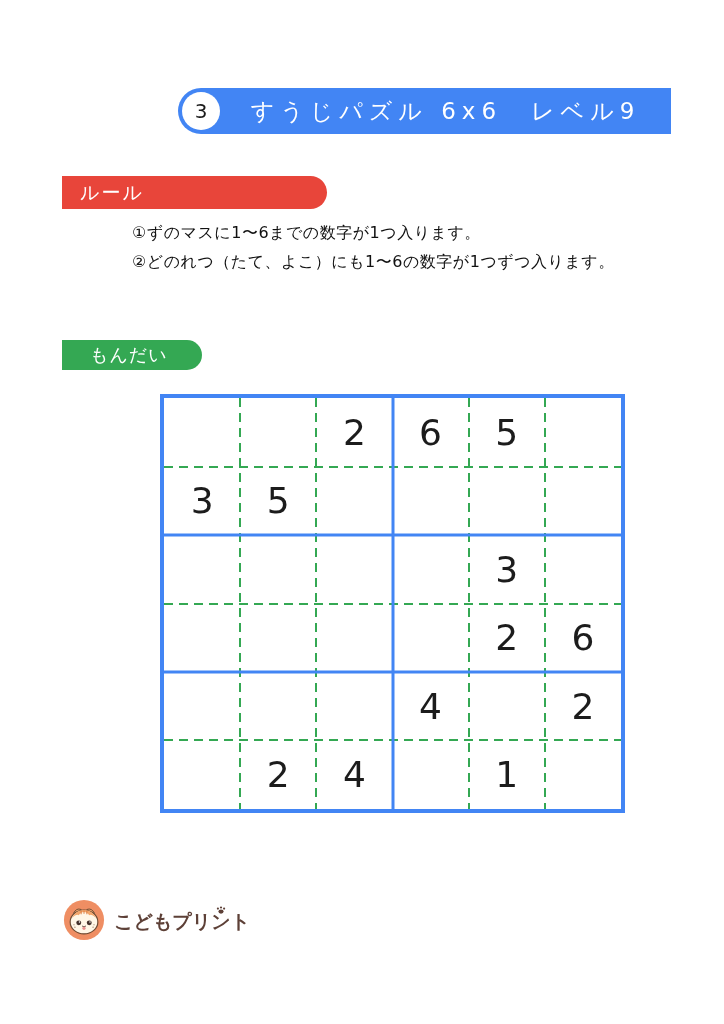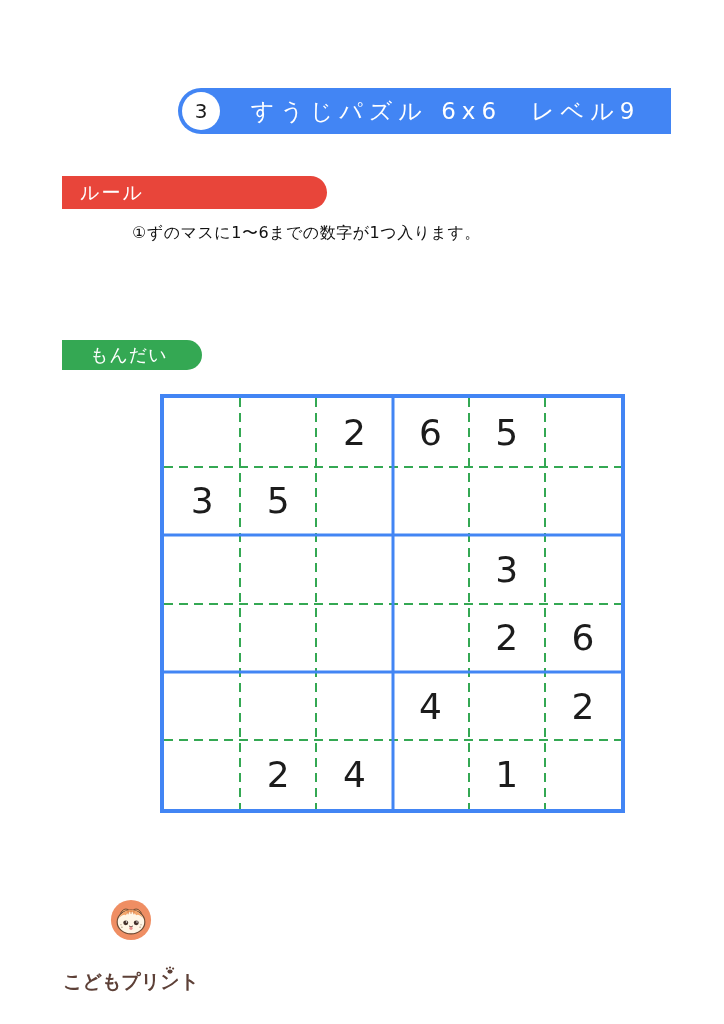--- a/index.html
+++ b/index.html
@@ -94,21 +94,21 @@
     grid-template-rows: repeat(6, 1fr);
   }
   .cell {
     display: flex; align-items: center; justify-content: center;
     font-size: 36px; color: #1c1c1c;
   }
 
   
   .footer {
     position: absolute; left: 63px; top: 899px;
-    display: flex; align-items: center; gap: 24px; flex-direction: column;
+    display: flex; align-items: center; gap: 9px;
   }
   .brand-wrap { position: relative; }
   .brand-text {
     color: #5d4037; font-size: 19px; font-weight: bold;
     letter-spacing: 0px; white-space: nowrap;
   }
   .paw {
     position: absolute; top: -4px; right: 24px;
     width: 10px; height: 10px;
   }
@@ -124,20 +124,21 @@
     </div>
     <div class="header-title">すうじパズル 6x6　レベル9</div>
   </div>
 
   <div class="section-banner rules-banner">
     <span>ルール</span>
   </div>
 
   <div class="rules-text">
     <p>①ずのマスに1〜6までの数字が1つ入ります。</p>
+    <p>②どのれつ（たて、よこ）にも1〜6の数字が1つずつ入ります。</p>
   </div>
 
   <div class="section-banner problem-banner">
     <span>もんだい</span>
   </div>
 
   <div class="grid-wrap">
     <div class="grid-inner">
 
       <div class="vline green" style="left:16.667%"></div>

